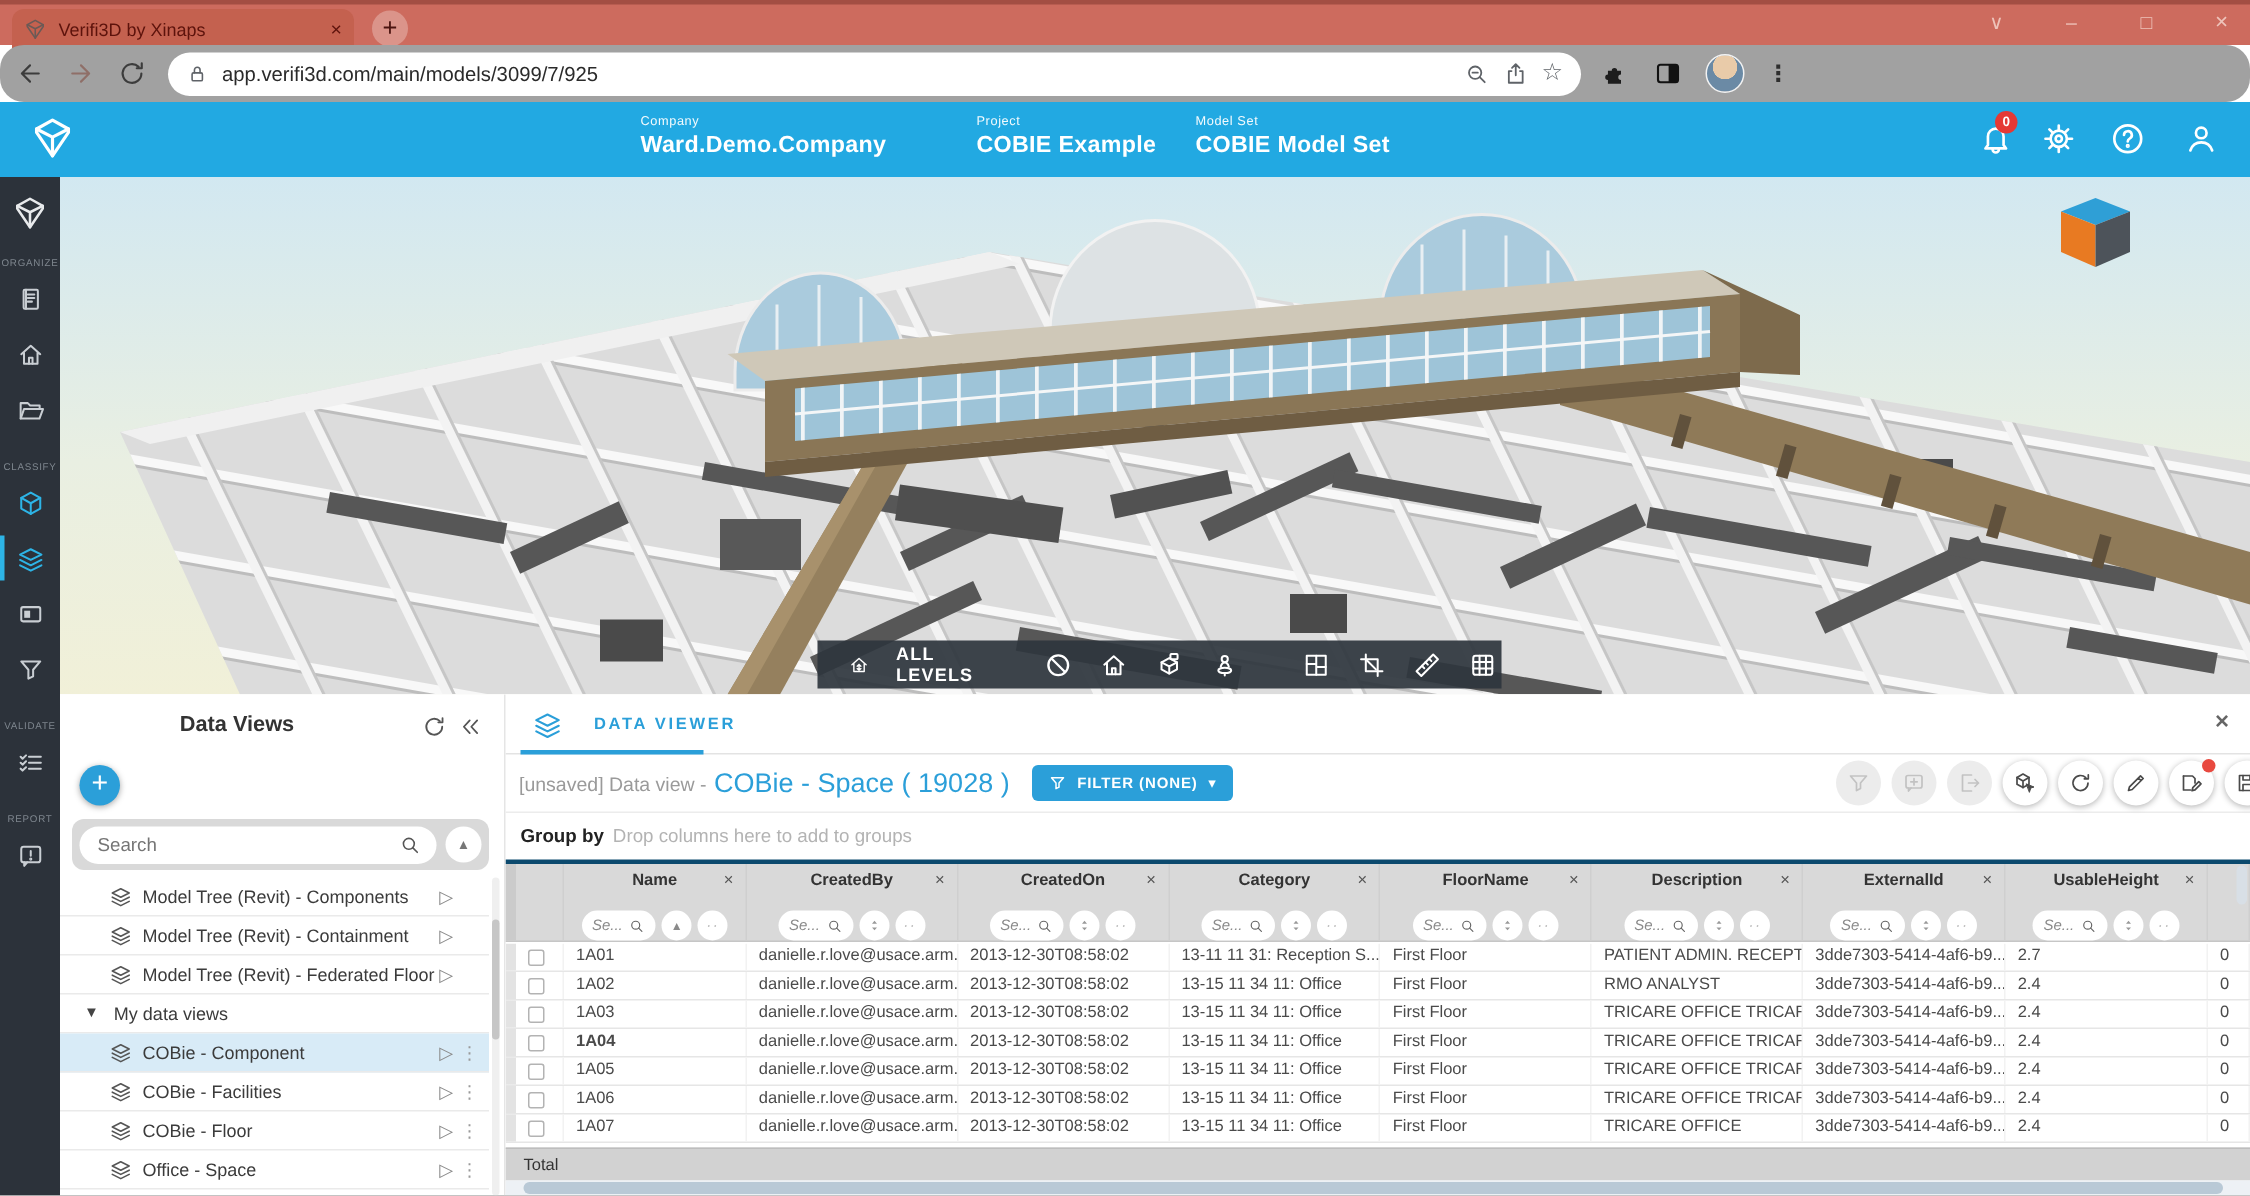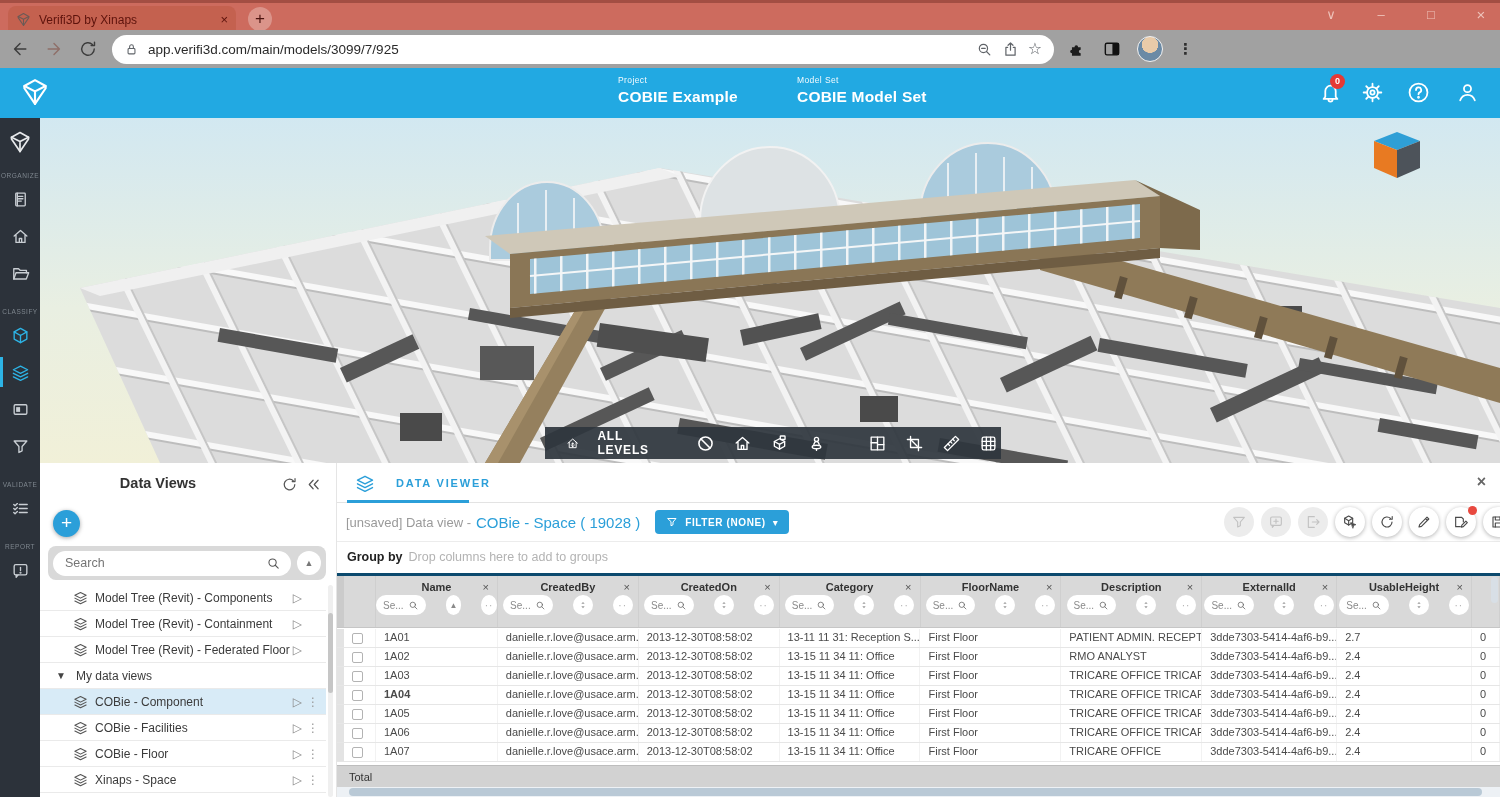--- a/index.html
+++ b/index.html
@@ -11,21 +11,21 @@
   
   .tabstrip{position:absolute;left:0;top:0;width:100%;height:30px;background:#cd6b5e;border-top:3px solid #a34e43;}
   .tab{position:absolute;left:8px;top:3px;width:228px;height:27px;background:#c4614f;border-radius:8px 8px 0 0;
        display:flex;align-items:center;padding:0 8px;gap:8px;}
   .tab-title{font-size:12px;color:#5d130c;white-space:nowrap;overflow:hidden;flex:1;}
   .tab-x{color:#5d130c;font-size:13px;cursor:default;}
   .newtab{position:absolute;left:248px;top:4px;width:24px;height:24px;border-radius:50%;background:rgba(255,255,255,.28);
        color:#4b1410;font-size:17px;line-height:23px;text-align:center;}
   .wctrl{position:absolute;right:6px;top:3px;display:flex;gap:24px;color:#eec3ba;font-size:13px;align-items:center;}
   .wctrl span{width:26px;text-align:center;}
-  .toolbar{position:absolute;left:0;top:30px;width:100%;height:38px;background:#a1a1a1;display:flex;align-items:center;padding:0 10px;gap:14px;}
+  .toolbar{position:absolute;left:0;top:30px;width:100%;height:38px;background:#a1a1a1;display:flex;align-items:center;padding:0 10px;gap:14px;border-radius:16px;}
   .nav-ic{width:20px;height:20px;color:#3c3c3c;}
   .nav-ic.fwd{color:#8f6f68;}
   .urlbar{flex:1;height:29px;background:#fff;border-radius:15px;display:flex;align-items:center;padding:0 12px;gap:9px;max-width:942px;}
   .url{font-size:13.5px;color:#2a2a2a;flex:1;}
   .pill-ic{width:17px;height:17px;color:#5f6368;}
   .chrome-right{display:flex;align-items:center;gap:15px;}
   .avatar{width:26px;height:26px;border-radius:50%;background:radial-gradient(circle at 50% 32%,#e9cba9 0 40%,#6b8aa5 41%);border:1px solid #f2f2f2;}
 
   
   .appbar{position:absolute;left:0;top:68px;width:100%;height:50px;background:#22a9e2;}
@@ -85,41 +85,41 @@
   
   .dviewer{position:absolute;left:296px;top:0;right:0;height:100%;overflow:hidden;border-left:1px solid #e5e5e5;}
   .tabrow{position:relative;height:40px;border-bottom:1px solid #e3e3e3;}
   .dtab{position:absolute;left:10px;top:6px;display:flex;align-items:center;gap:21px;color:#2b9fd9;padding:4px 8px;}
   .dtab svg{width:20px;height:20px;}
   .dtab .tl{font-size:11px;font-weight:bold;letter-spacing:1.8px;}
   .dtab-under{position:absolute;left:10px;top:37px;width:122px;height:3px;background:#2b9fd9;}
   .dclose{position:absolute;right:14px;top:10px;color:#666;font-size:16px;font-weight:bold;}
   .vrow{position:relative;height:38px;display:flex;align-items:center;padding-left:9px;gap:5px;}
   .vrow .gray{font-size:13px;color:#9a9a9a;}
-  .vrow .blue{font-size:15px;color:#2b9fd9;}
+  .vrow .blue{font-size:18px;color:#2b9fd9;}
   .filterbtn{margin-left:10px;height:24px;background:#2b9fd9;border-radius:4px;color:#fff;display:flex;align-items:center;
      gap:7px;padding:0 11px;font-size:10px;font-weight:bold;letter-spacing:.6px;}
   .filterbtn svg{width:12px;height:12px;}
   .circbtns{position:absolute;right:0;top:4px;display:flex;gap:7px;}
   .cbtn{position:relative;width:30px;height:30px;border-radius:50%;background:#fff;box-shadow:0 1px 4px rgba(0,0,0,.3);
      display:flex;align-items:center;justify-content:center;color:#4a4a4a;}
   .cbtn svg{width:16px;height:16px;}
   .cbtn.dis{background:#ececec;box-shadow:none;color:#c2c2c2;}
   .cbtn.cut{margin-right:-13px;}
   .cbtn .dot{position:absolute;top:-1px;right:-1px;width:9px;height:9px;border-radius:50%;background:#e8493f;}
   .grouprow{height:31px;display:flex;align-items:center;gap:6px;padding-left:10px;border-top:1px solid #ececec;}
   .grouprow .gb{font-size:12.5px;font-weight:bold;color:#222;}
   .grouprow .ph{font-size:12.5px;color:#b3b3b3;}
   .grid{position:absolute;left:0;top:110px;right:0;bottom:0;border-top:3px solid #0c4a6e;}
   .ghead{position:relative;height:52px;background:#d9d9d9;display:flex;border-bottom:1px solid #c6c6c6;}
   .hc0{width:39px;background:linear-gradient(90deg,#cbcbcb 0 7px,transparent 7px);border-right:1px solid #cfcfcf;}
   .hcell{position:relative;border-right:1px solid #cfcfcf;padding-top:5px;}
   .hc-title{display:block;text-align:center;font-size:11px;font-weight:bold;color:#333;}
   .hc-x{position:absolute;right:8px;top:5px;font-size:11px;color:#555;}
-  .hc-bot{display:flex;justify-content:center;align-items:center;gap:20px;margin-top:2px;}
+  .hc-bot{display:flex;justify-content:center;align-items:center;gap:4px;margin-top:14px;font-style:italic;}
   .spill{height:20px;background:#fff;border-radius:10px;display:flex;align-items:center;gap:4px;padding:0 7px;
      font-size:10px;color:#8a8a8a;}
   .spill svg{width:11px;height:11px;color:#666;}
   .cpill{width:20px;height:20px;border-radius:50%;background:#fff;display:flex;align-items:center;justify-content:center;color:#999;}
   .cpill svg{width:10px;height:10px;}
   .cpill.asc{font-size:8px;color:#8a8a8a;}
   .cpill.more{font-size:10px;letter-spacing:1px;color:#b0b0b0;}
   .gbody{position:absolute;left:0;top:53px;right:0;bottom:32px;overflow:hidden;background:#fff;}
   .trow{display:flex;height:19px;border-bottom:1px solid #e6e6e6;font-size:11px;color:#4a4a4a;}
   .tc{padding:2px 0 0 8px;white-space:nowrap;overflow:hidden;border-right:1px solid #f2f2f2;}
@@ -346,21 +346,25 @@
         </svg>
       <div class="avatar"></div>
       <span style="color:#2e2e2e;font-size:15px;font-weight:bold">⋮</span>
     </div>
   </div>
 
   <div class="appbar">
     <svg class="ic applogo">
         <use href="#s-cube-logo"></use>
       </svg>
-    <div class="hg" style="left:618px">
+    <div class="hg" style="left:427px">
+      <div class="lab">Company</div>
+      <div class="val">Ward.Demo.Company</div>
+    </div>
+    <div class="hg" style="left:651px">
       <div class="lab">Project</div>
       <div class="val">COBIE Example</div>
     </div>
     <div class="hg" style="left:797px">
       <div class="lab">Model Set</div>
       <div class="val">COBIE Model Set</div>
     </div>
     <svg class="ic hic" style="left:1318px">
         <use href="#s-bell"></use>
       </svg>
@@ -626,21 +630,21 @@
               <use href="#s-layers"></use>
             </svg>
             <span>COBie - Floor</span>
             <span class="play">▷</span>
             <span class="kebab">⋮</span>
           </div>
           <div class="dvrow">
             <svg class="ic lyr">
               <use href="#s-layers"></use>
             </svg>
-            <span>Xinaps - Space</span>
+            <span>Office - Space</span>
             <span class="play">▷</span>
             <span class="kebab">⋮</span>
           </div>
         </div>
       <div class="dv-scroll">
           <i></i>
         </div>
     </div>
 
     <div class="dviewer">

